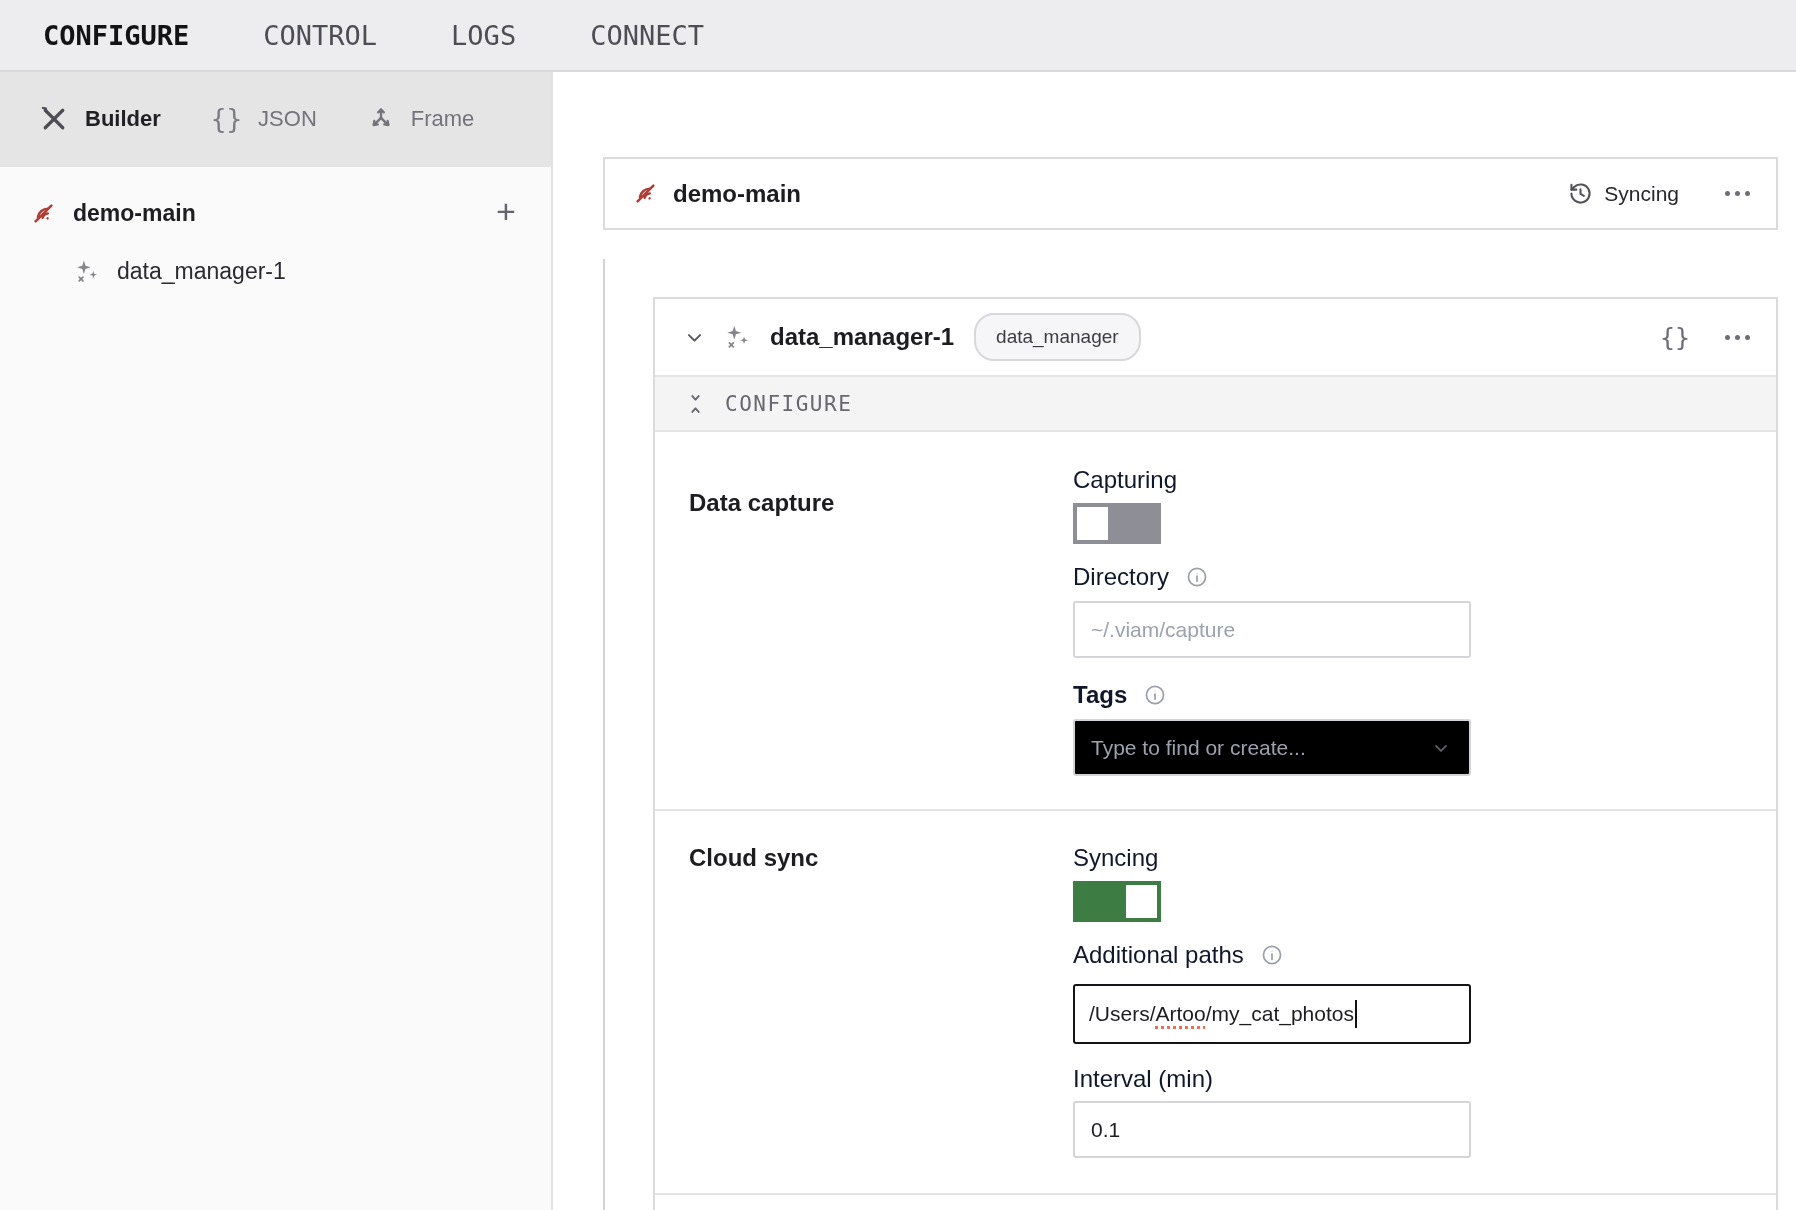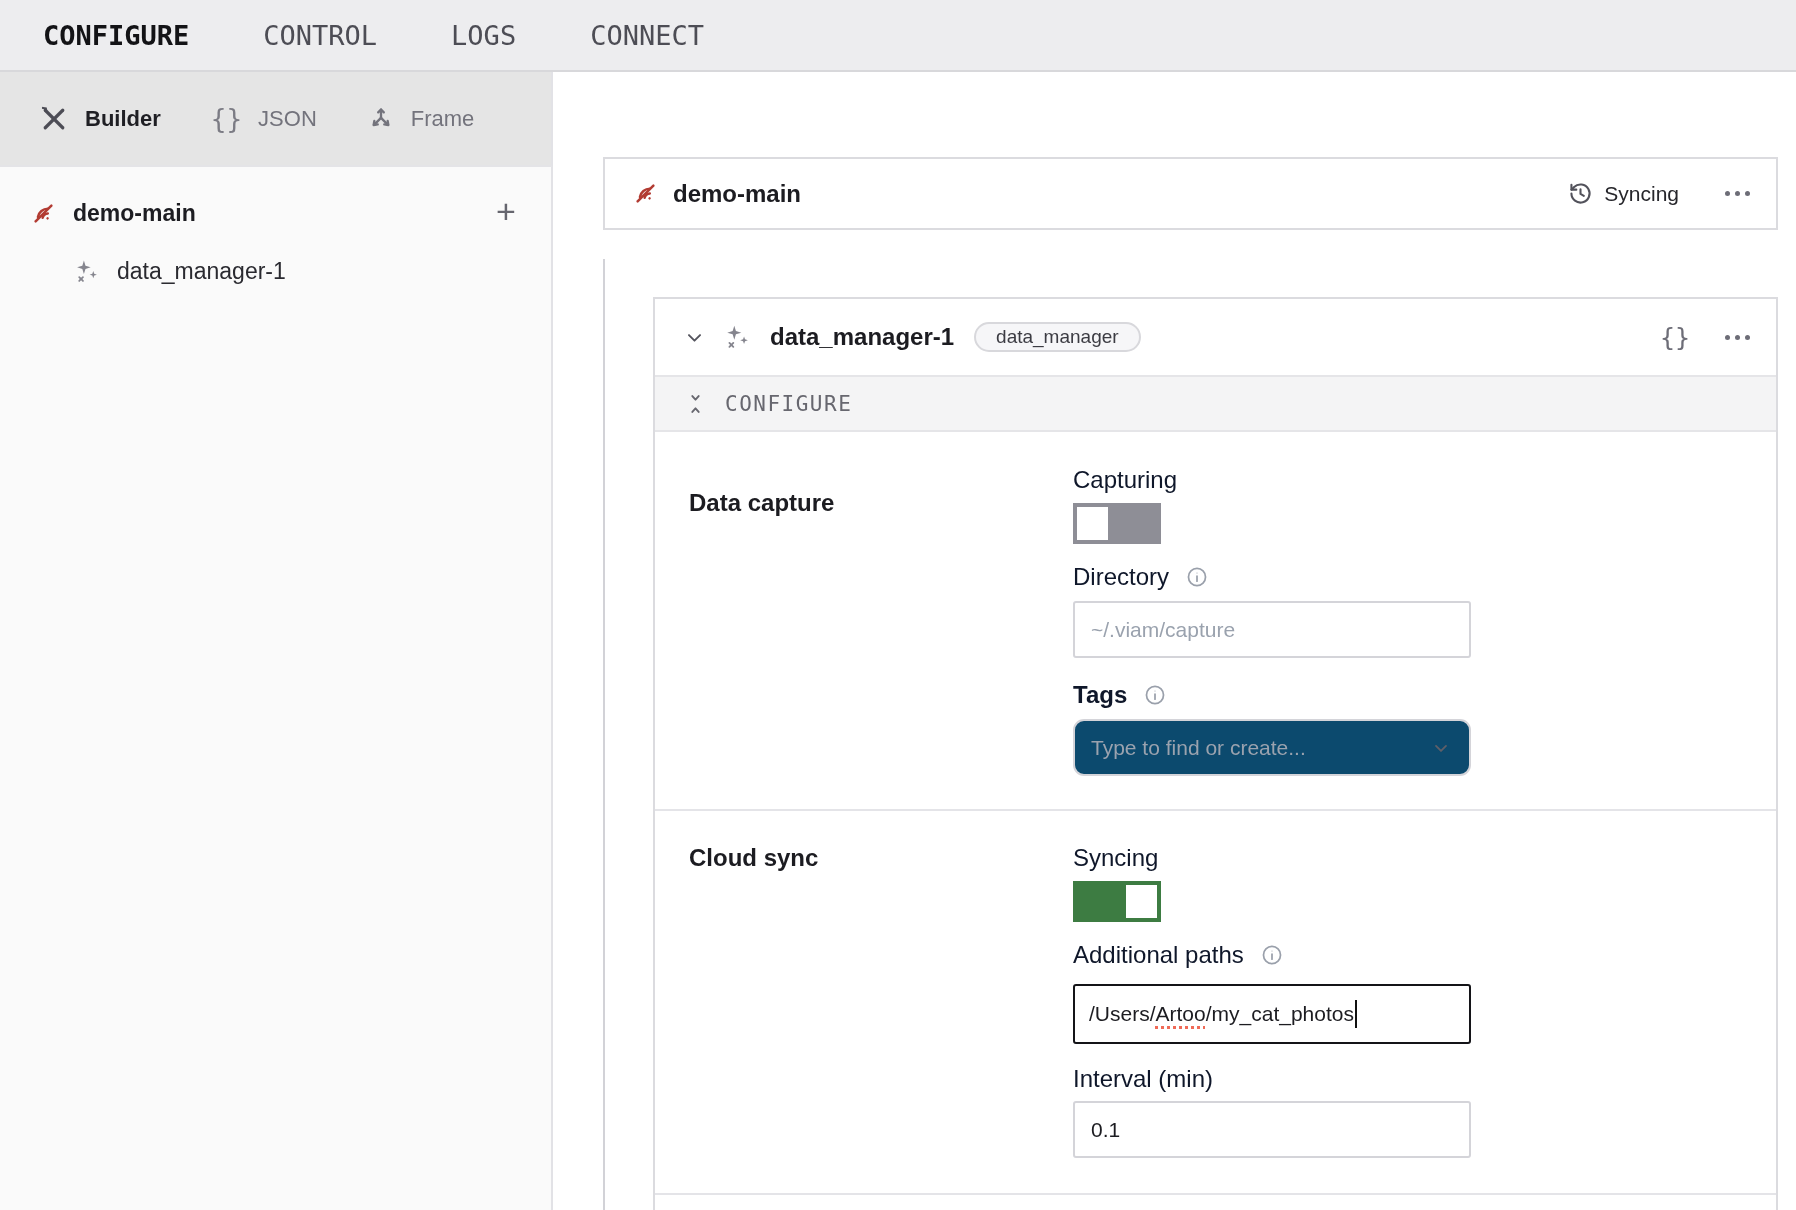--- a/index.html
+++ b/index.html
@@ -47,21 +47,21 @@
   .dots i { width:5px; height:5px; border-radius:50%; background:#6d6d77; }
 
   .spine { position:absolute; left:603px; top:259px; width:2px; height:951px; background:#d2d2d7; }
 
   
   .resource-card { position:absolute; left:653px; top:297px; width:1125px; height:915px;
     background:#fff; border:2px solid #dbdbdf; border-bottom:none; }
   .rc-header { position:absolute; left:0; top:0; width:100%; height:76px;
     display:flex; align-items:center; padding:0 26px 0 30px; }
   .rc-title { font-size:24px; font-weight:bold; color:#1c1c21; }
-  .type-badge { margin-left:20px; height:30px; display:flex; align-items:center;
+  .type-badge { margin-left:20px; height:48px; display:flex; align-items:center;
     padding:0 20px; border:2px solid #d8d8dc; border-radius:20px; background:#f6f6f8;
     font-size:19px; color:#3c3c43; }
   .rc-header-right { margin-left:auto; display:flex; align-items:center; gap:35px; }
   .rc-braces { font-family:"DejaVu Sans Mono", monospace; font-size:25px; color:#6d6d77; cursor:pointer; }
 
   .configure-bar { position:absolute; left:0; top:76px; width:100%; height:57px;
     background:#f4f4f5; border-top:2px solid #e5e5e8; border-bottom:2px solid #e5e5e8;
     display:flex; align-items:center; padding-left:31px; gap:20px; cursor:pointer; }
   .configure-bar .cb-label { font-family:"DejaVu Sans Mono", monospace; font-size:21px;
     letter-spacing:1.5px; color:#67676f; }
@@ -73,21 +73,21 @@
   .toggle .knob { position:absolute; top:4px; width:31px; height:33px; background:#fff; }
   .toggle.off { background:#8e8e96; } .toggle.off .knob { left:4px; }
   .toggle.on  { background:#3d7c42; } .toggle.on  .knob { right:4px; }
 
   .text-input { position:absolute; width:398px; height:57px; border:2px solid #d4d4d9;
     border-radius:3px; background:#fff; font-family:"Liberation Sans", sans-serif;
     font-size:21px; color:#1c1c21; padding:0 16px; outline:none; }
   .text-input::placeholder { color:#9aa2ae; opacity:1; }
 
   .select-box { position:absolute; width:398px; height:57px; border:2px solid #d4d4d9;
-    border-radius:11px; background:#0c4a6e; display:flex; align-items:center;
+    border-radius:3px; background:#000000; display:flex; align-items:center;
     padding:0 18px 0 16px; cursor:pointer; }
   .select-box .sb-placeholder { font-size:21px; color:#9aa2ae; flex:1; }
 
   .focused-input { position:absolute; width:398px; height:60px; border:2.5px solid #141418;
     border-radius:3px; background:#fff; display:flex; align-items:center;
     padding:0 14px; font-size:21px; color:#1c1c21; white-space:pre; }
   .misspelled { text-decoration:underline dotted #f06a57; text-decoration-thickness:3px;
     text-underline-offset:5px; }
   .caret { display:inline-block; width:2px; height:28px; background:#111; margin-left:1px; }
 

